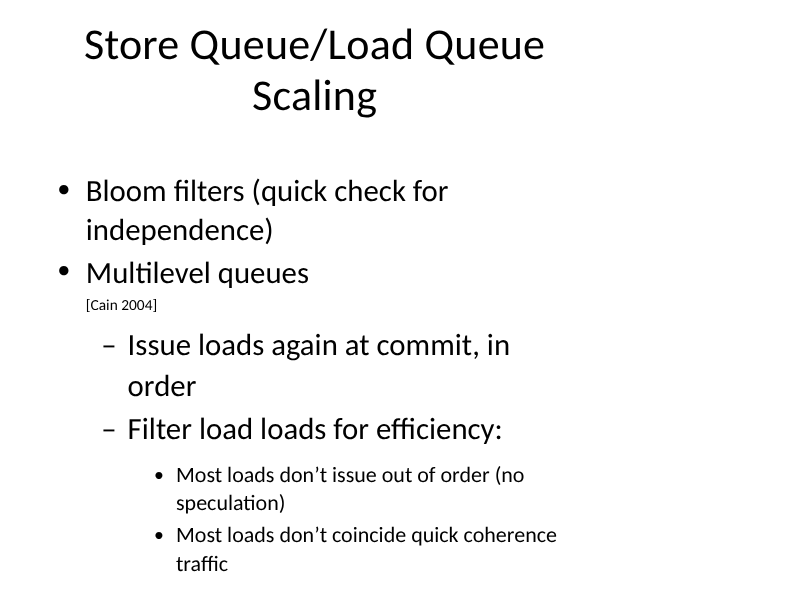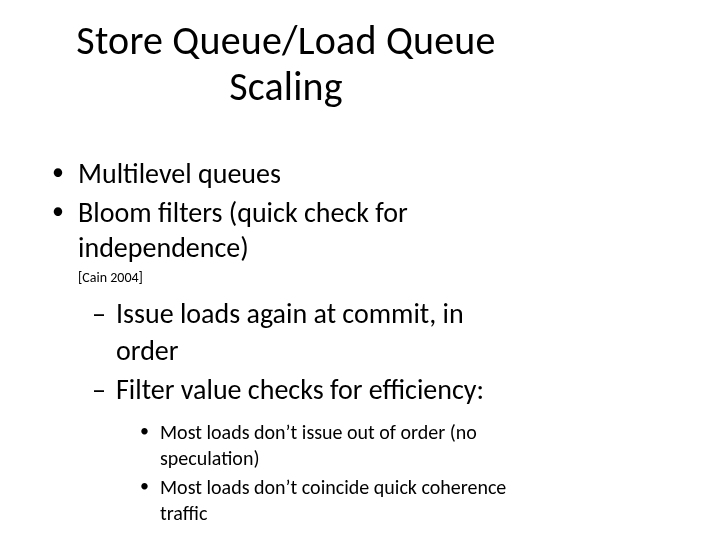--- a/index.html
+++ b/index.html
@@ -90,28 +90,28 @@
     line-height: 1.35;
   }
 </style>
 </head>
 <body>
 
 <div class="slide">
   <h1 class="title">Store Queue/Load Queue Scaling</h1>
 
   <ul class="top">
+    <li>Bloom filters (quick check for independence)</li>
     <li>Multilevel queues</li>
-    <li>Bloom filters (quick check for independence)</li>
   </ul>
 
   <span class="cite">[Cain 2004]</span>
 
   <ul class="dash">
     <li>Issue loads again at commit, in order</li>
-    <li>Filter value checks for efficiency:</li>
+    <li>Filter load loads for efficiency:</li>
   </ul>
 
   <ul class="dot2">
     <li>Most loads don’t issue out of order (no speculation)</li>
     <li>Most loads don’t coincide quick coherence traffic</li>
   </ul>
 </div>
 
 </body></html>

